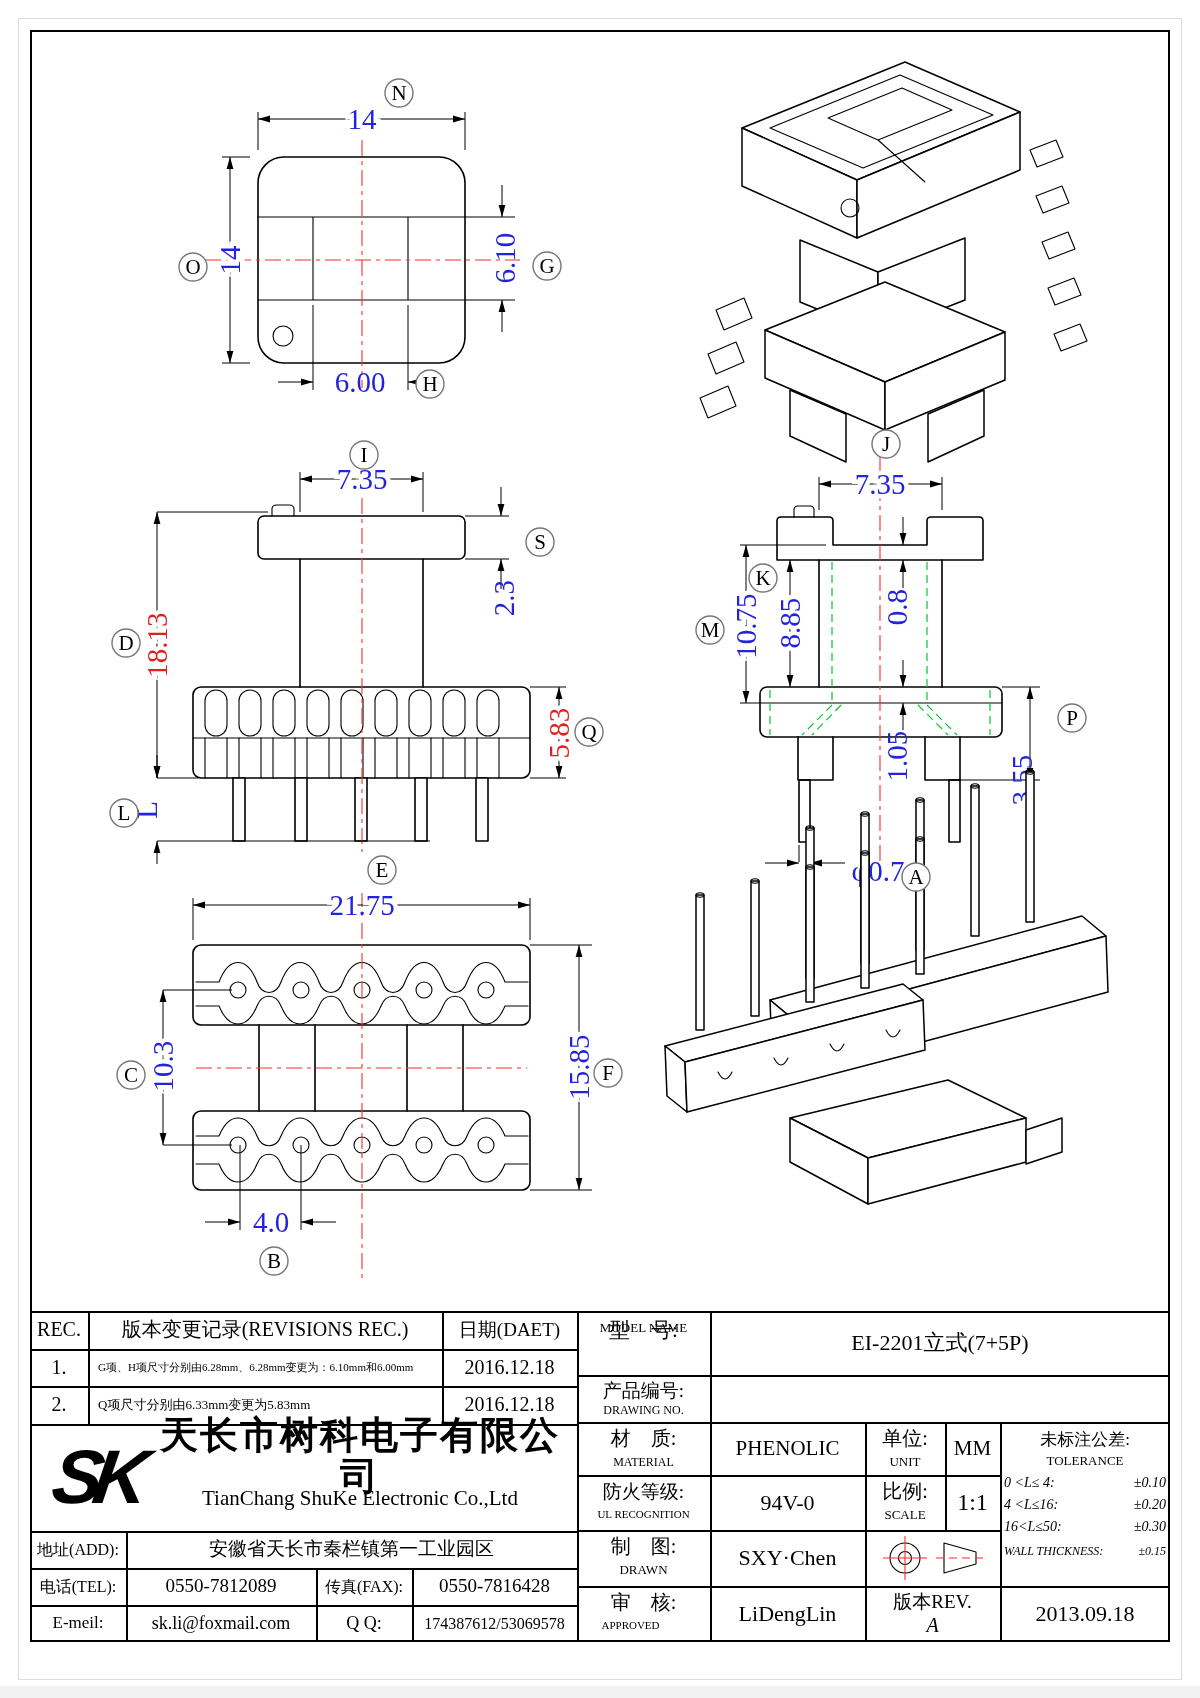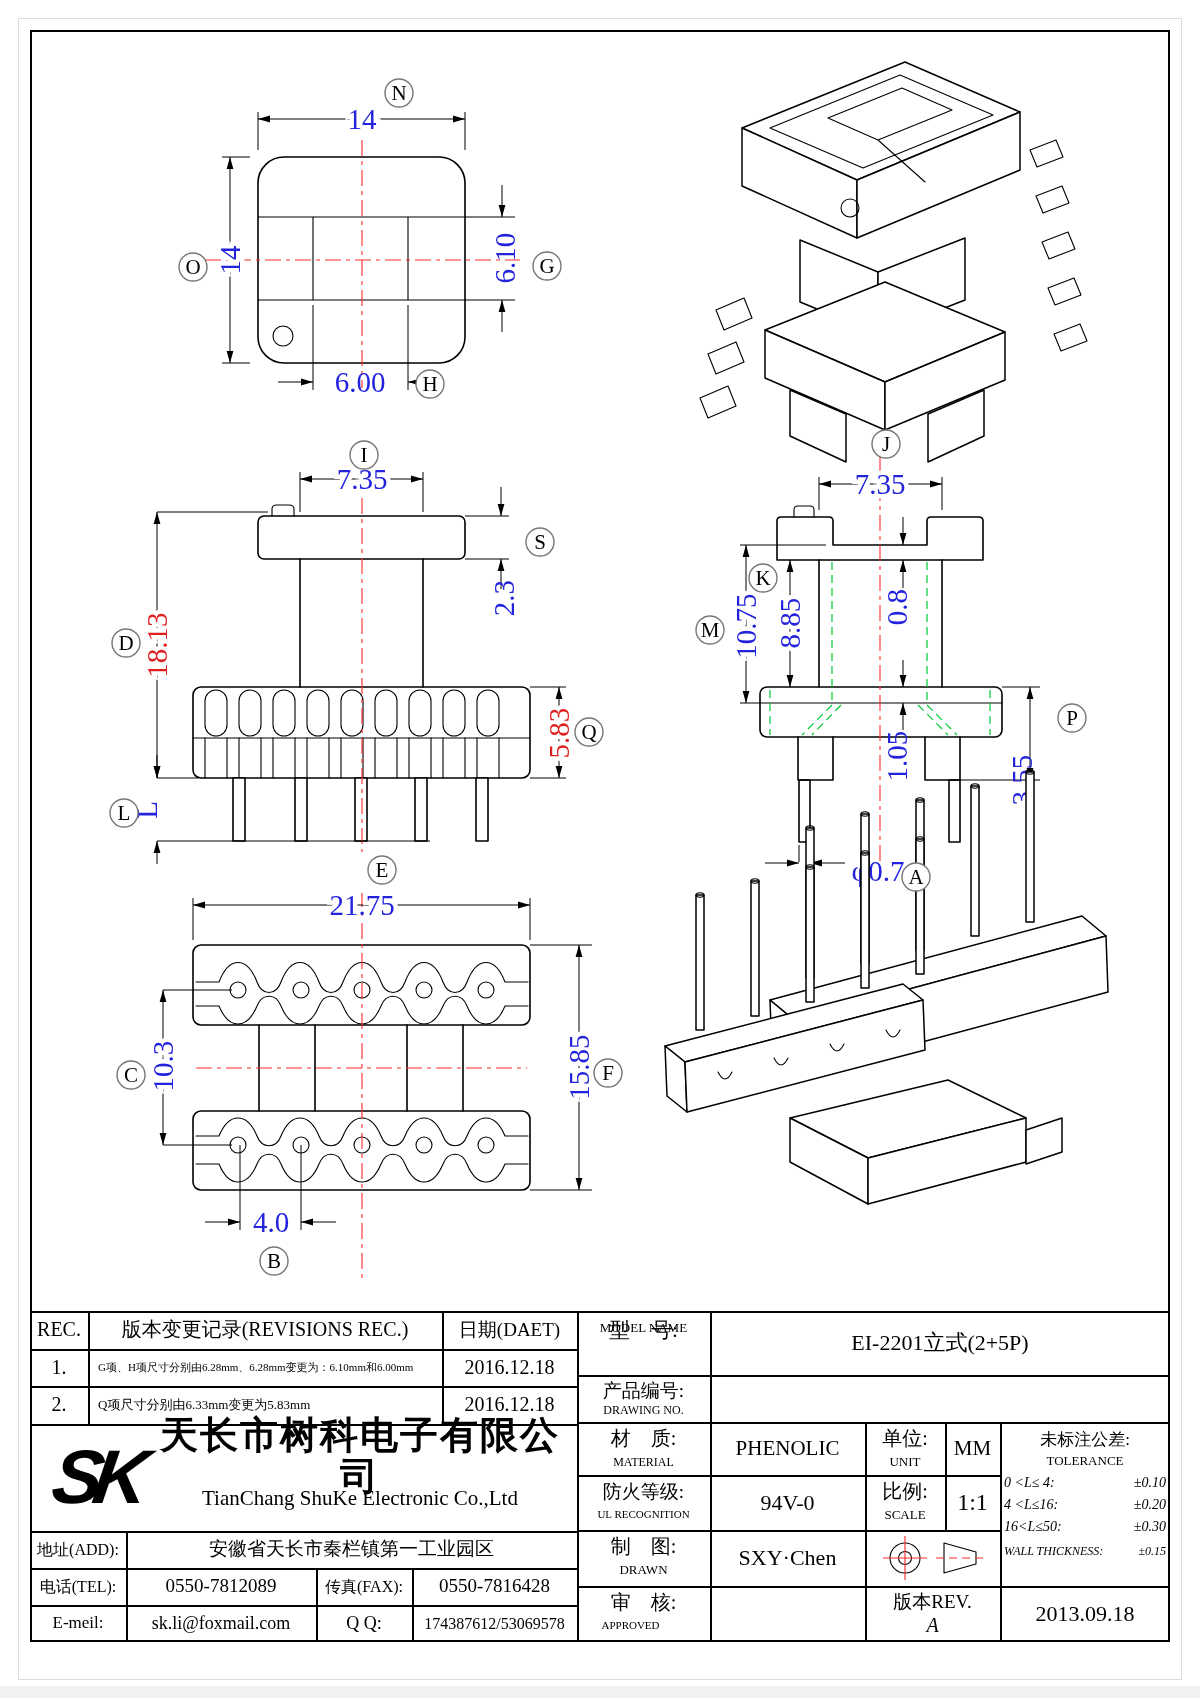--- a/index.html
+++ b/index.html
@@ -372,41 +372,42 @@
   <div class="tc" style="left:126px;top:1568px;width:190px;height:37px;font-size:19px">0550-7812089</div>
   <div class="tc" style="left:316px;top:1568px;width:96px;height:37px;font-size:16px">传真(FAX):</div>
   <div class="tc" style="left:412px;top:1568px;width:165px;height:37px;font-size:19px">0550-7816428</div>
   <div class="tc" style="left:30px;top:1605px;width:96px;height:37px;font-size:17px">E-meil:</div>
   <div class="tc" style="left:126px;top:1605px;width:190px;height:37px;font-size:18px">sk.li@foxmail.com</div>
   <div class="tc" style="left:316px;top:1605px;width:96px;height:37px;font-size:18px">Q Q:</div>
   <div class="tc" style="left:412px;top:1605px;width:165px;height:37px;font-size:16px">174387612/53069578</div>
 
   <div class="tc" style="left:577px;top:1315px;width:133px;height:30px;font-size:21px">型　号:</div>
   <div class="tc" style="left:577px;top:1316px;width:133px;height:24px;font-size:13px">MODEL NAME</div>
-  <div class="tc" style="left:710px;top:1311px;width:460px;height:64px;font-size:22px">EI-2201立式(2+5P)</div>
+  <div class="tc" style="left:710px;top:1311px;width:460px;height:64px;font-size:22px">EI-2201立式(7+5P)</div>
   <div class="tc" style="left:577px;top:1378px;width:133px;height:26px;font-size:19px">产品编号:</div>
   <div class="tc" style="left:577px;top:1400px;width:133px;height:20px;font-size:12px">DRAWING NO.</div>
   <div class="tc" style="left:710px;top:1375px;width:460px;height:47px;font-size:20px"></div>
   <div class="tc" style="left:577px;top:1426px;width:133px;height:26px;font-size:20px">材　质:</div>
   <div class="tc" style="left:577px;top:1452px;width:133px;height:20px;font-size:12px">MATERIAL</div>
   <div class="tc" style="left:710px;top:1422px;width:155px;height:53px;font-size:21px">PHENOLIC</div>
   <div class="tc" style="left:865px;top:1426px;width:80px;height:26px;font-size:20px">单位:</div>
   <div class="tc" style="left:865px;top:1452px;width:80px;height:20px;font-size:13px">UNIT</div>
   <div class="tc" style="left:945px;top:1422px;width:55px;height:53px;font-size:21px">MM</div>
   <div class="tc" style="left:577px;top:1479px;width:133px;height:26px;font-size:19px">防火等级:</div>
   <div class="tc" style="left:577px;top:1505px;width:133px;height:20px;font-size:11px">UL RECOGNITION</div>
   <div class="tc" style="left:710px;top:1475px;width:155px;height:55px;font-size:22px">94V-0</div>
   <div class="tc" style="left:865px;top:1479px;width:80px;height:26px;font-size:20px">比例:</div>
   <div class="tc" style="left:865px;top:1505px;width:80px;height:20px;font-size:13px">SCALE</div>
   <div class="tc" style="left:945px;top:1475px;width:55px;height:55px;font-size:24px">1:1</div>
   <div class="tc" style="left:577px;top:1534px;width:133px;height:26px;font-size:20px">制　图:</div>
   <div class="tc" style="left:577px;top:1560px;width:133px;height:20px;font-size:13px">DRAWN</div>
   <div class="tc" style="left:710px;top:1530px;width:155px;height:56px;font-size:22px">SXY·Chen</div>
   <div class="tc" style="left:577px;top:1590px;width:133px;height:26px;font-size:20px">审　核:</div>
   <div class="tc" style="left:564px;top:1616px;width:133px;height:20px;font-size:11px">APPROVED</div>
+  <div class="tc" style="left:710px;top:1586px;width:155px;height:56px;font-size:22px">LiDengLin</div>
   <div class="tc" style="left:865px;top:1589px;width:135px;height:26px;font-size:19px">版本REV.</div>
   <div class="tc" style="left:865px;top:1614px;width:135px;height:24px;font-size:20px;font-style:italic">A</div>
   <div class="tc" style="left:1000px;top:1586px;width:170px;height:56px;font-size:22px">2013.09.18</div>
 
   <div class="tc" style="left:1000px;top:1428px;width:170px;height:24px;font-size:17px">未标注公差:</div>
   <div class="tc" style="left:1000px;top:1452px;width:170px;height:18px;font-size:13px">TOLERANCE</div>
   <div class="tolrow" style="left:1004px;top:1472px;width:162px;height:22px">
     <span>0 &lt;L≤ 4:</span>
     <span>±0.10</span>
   </div>

